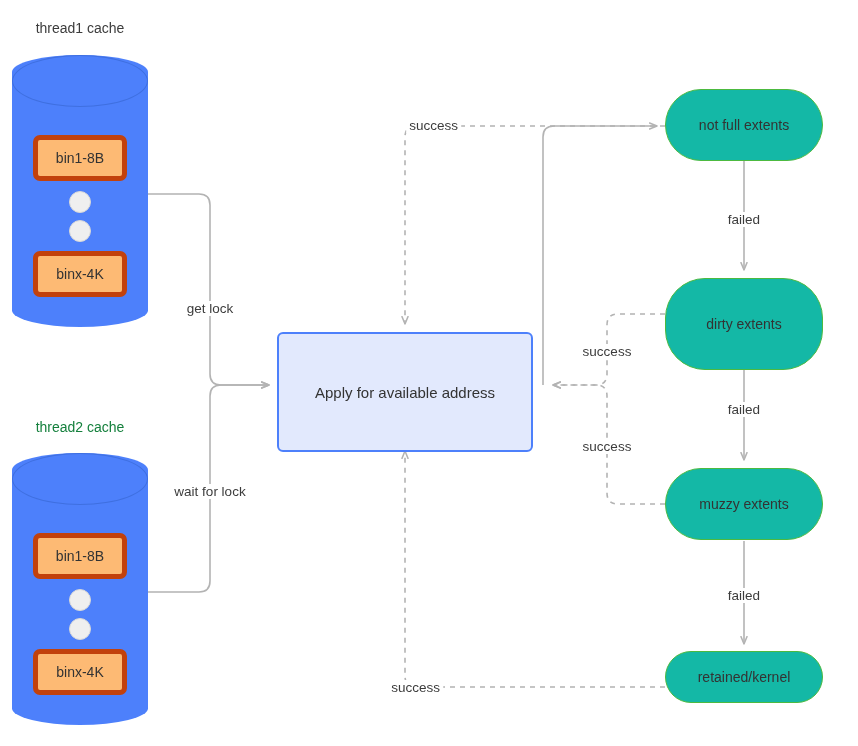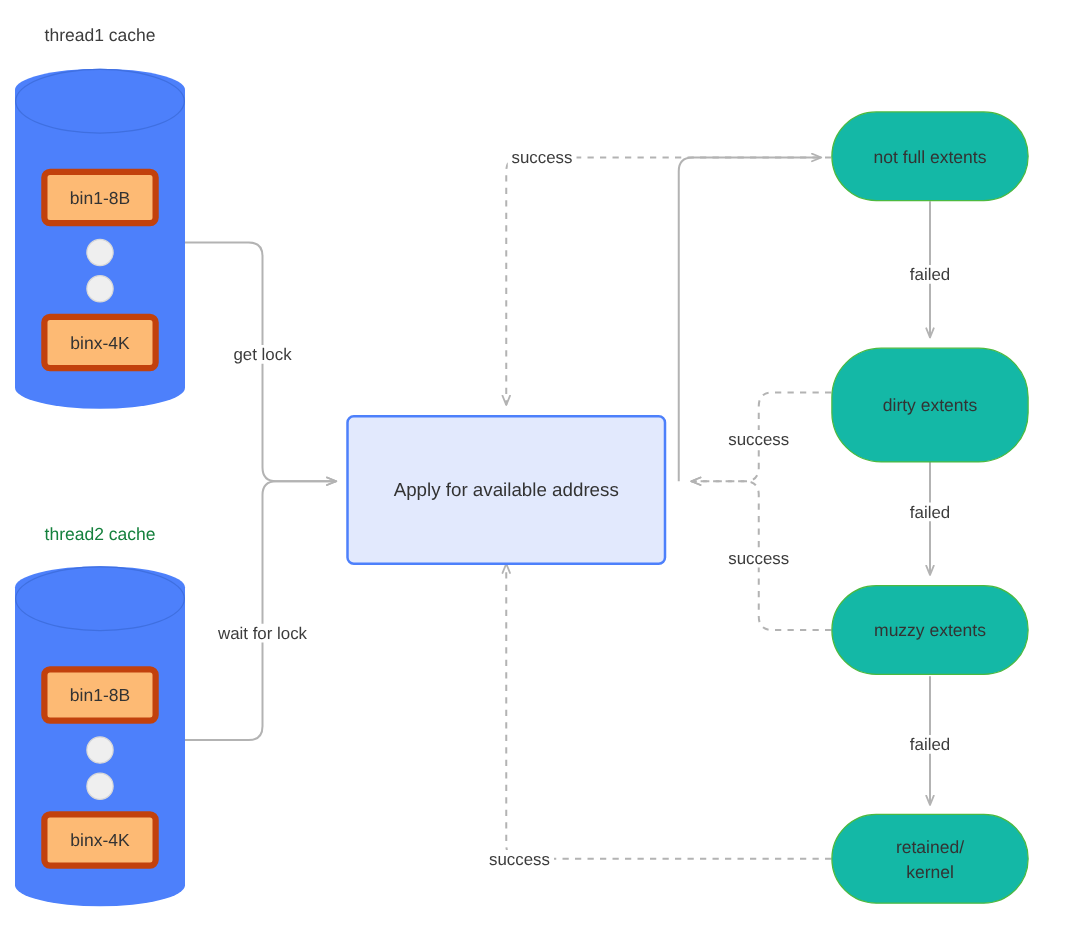--- a/index.html
+++ b/index.html
@@ -111,28 +111,28 @@
   <div class="caption" style="position:absolute;left:12px;top:419px;width:136px;text-align:center;font-size:14px;color:#15803d;">thread2 cache</div>
 
   <div class="procbox" style="left:277px;top:332px;width:256px;height:120px;">Apply for available address</div>
 
   <div class="gnode" style="left:665px;top:89px;width:158px;height:72px;">not full extents</div>
 
   <div class="gnode" style="left:665px;top:278px;width:158px;height:92px;">dirty extents</div>
 
   <div class="gnode" style="left:665px;top:468px;width:158px;height:72px;">muzzy extents</div>
 
-  <div class="gnode" style="left:665px;top:651px;width:158px;height:72px;flex-direction:column;">
+  <div class="gnode" style="left:665px;top:651px;width:158px;height:52px;flex-direction:row;">
     <span>retained/</span>
     <span>kernel</span>
   </div>
 
-  <div class="elabel c" style="left:210px;top:276px;">get lock</div>
+  <div class="elabel c" style="left:210px;top:301px;">get lock</div>
 
-  <div class="elabel c" style="left:210px;top:499px;">wait for lock</div>
+  <div class="elabel c" style="left:210px;top:484px;">wait for lock</div>
 
   <div class="elabel r" style="left:461px;top:118px;">success</div>
 
   <div class="elabel c" style="left:607px;top:344px;">success</div>
 
   <div class="elabel c" style="left:607px;top:439px;">success</div>
 
   <div class="elabel r" style="left:443px;top:680px;">success</div>
 
   <div class="elabel c" style="left:744px;top:212px;">failed</div>

